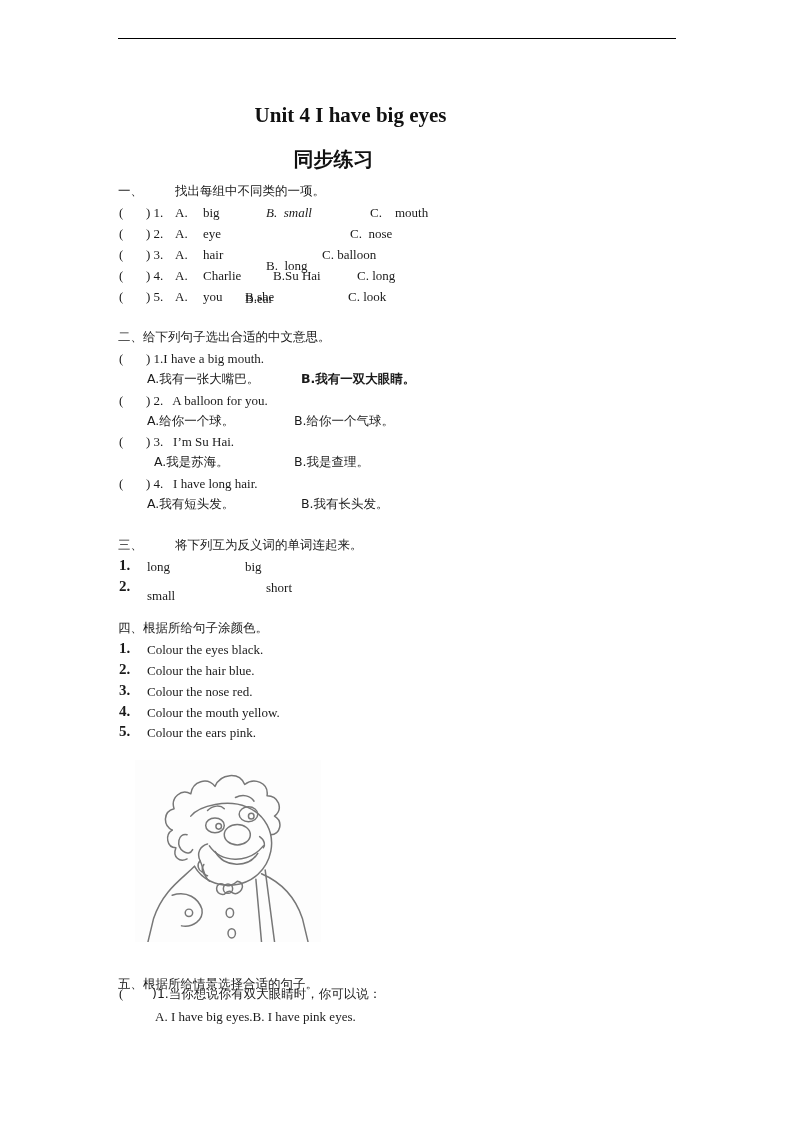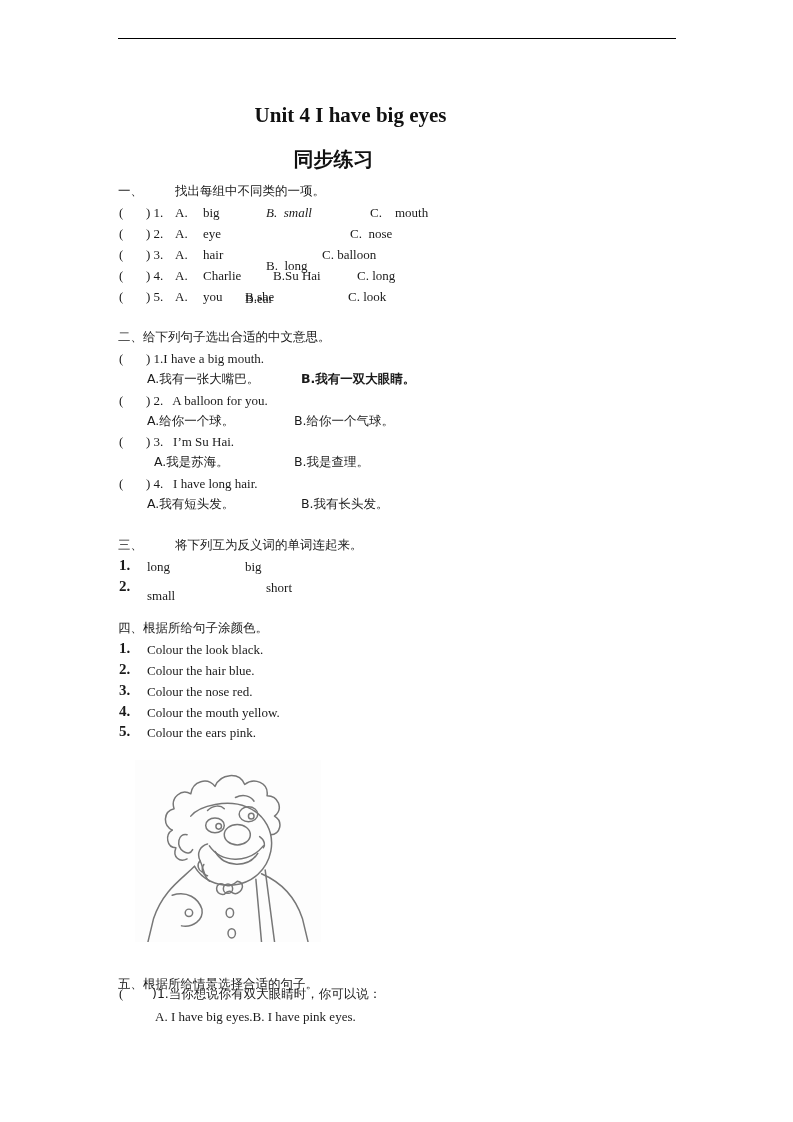--- a/index.html
+++ b/index.html
@@ -104,21 +104,21 @@
 
   <span class="abs num" style="left:119px;top:578px;">2.</span>
   <span class="abs" style="left:147px;top:588px;text-align:center;">small</span>
   <span class="abs" style="left:266px;top:580px;">short</span>
 </div>
 
 <div>
   <span class="abs cn" style="left:118px;top:620px;">四、根据所给句子涂颜色。</span>
 
   <span class="abs num" style="left:119px;top:640px;">1.</span>
-  <span class="abs" style="left:147px;top:642px;">Colour the look black.</span>
+  <span class="abs" style="left:147px;top:642px;">Colour the eyes black.</span>
   <span class="abs num" style="left:119px;top:661px;">2.</span>
   <span class="abs" style="left:147px;top:663px;">Colour the hair blue.</span>
   <span class="abs num" style="left:119px;top:682px;">3.</span>
   <span class="abs" style="left:147px;top:684px;">Colour the nose red.</span>
   <span class="abs num" style="left:119px;top:703px;">4.</span>
   <span class="abs" style="left:147px;top:705px;">Colour the mouth yellow.</span>
   <span class="abs num" style="left:119px;top:723px;">5.</span>
   <span class="abs" style="left:147px;top:725px;">Colour the ears pink.</span>
 
   <div class="clown" title="clown line drawing for colouring">

